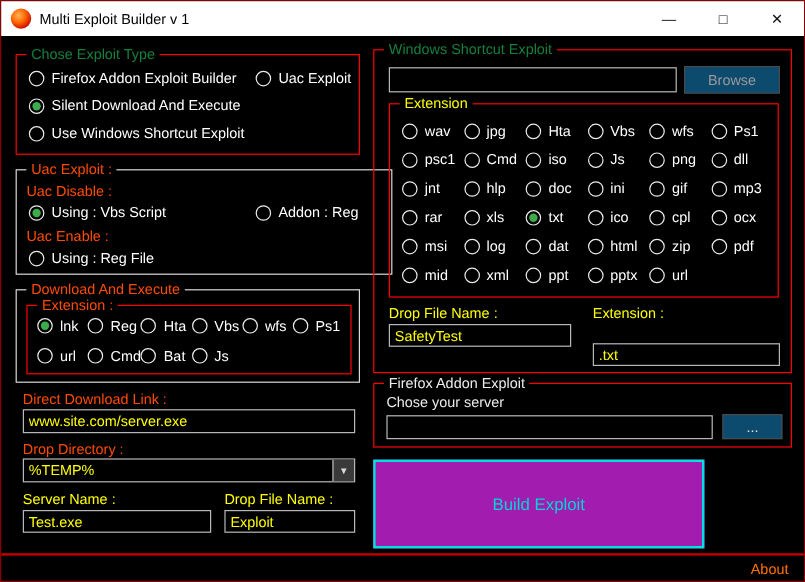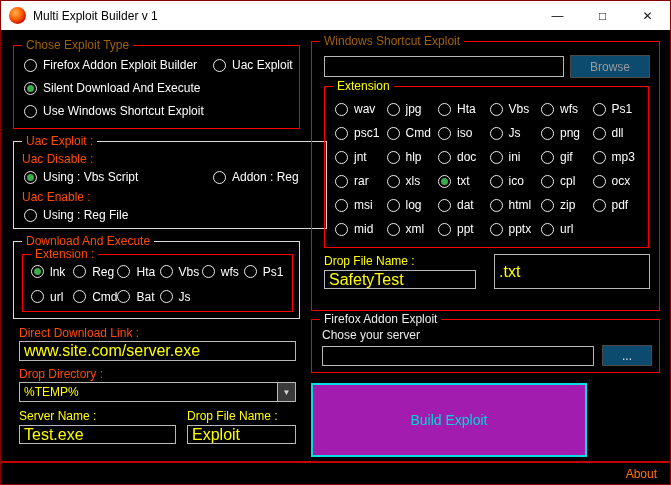--- a/index.html
+++ b/index.html
@@ -16,42 +16,42 @@
   .title { margin-left:7px; color:#000; font-size:12px; }
   .winbtns { margin-left:auto; display:flex; height:100%; }
   .winbtn { width:45px; height:100%; display:flex; align-items:center; justify-content:center;
             color:#111; font-size:12px; cursor:default; }
 
   
   .group { position:absolute; border:1px solid #ff0000; }
   .group.grey { border-color:#d9d9d9; }
   .group-title { position:absolute; top:-8px; left:8px; background:#000; padding:0 4px;
                  font-size:12px; line-height:14px; white-space:nowrap; }
-  .t-red { color:#a16207; }
+  .t-red { color:#15803d; }
   .t-orange { color:#ff4b00; }
   .t-yellow { color:#ffff00; }
   .t-white { color:#ececec; }
 
   .lbl { position:absolute; font-size:12px; white-space:nowrap; }
 
   
   .radio-item { position:absolute; display:flex; align-items:center; gap:6px; color:#fff;
                 white-space:nowrap; cursor:default; }
   .ext-grid .radio-item { position:static; }
   .radio { width:13px; height:13px; border:1px solid #ececec; border-radius:50%;
            background:#000; position:relative; flex:none; }
   .radio.checked::after { content:""; position:absolute; left:2px; top:2px; right:2px; bottom:2px;
                           border-radius:50%; background:#3cab49; }
 
   .ext-grid { position:absolute; display:grid; grid-template-columns:repeat(6,1fr);
               align-items:center; }
 
   
   .tb { position:absolute; background:#000; border:1px solid #b8b8b8; color:#ffff00;
-        font-family:inherit; font-size:16px; padding:1px 4px; outline:none; }
+        font-family:inherit; font-size:12px; padding:1px 4px; outline:none; }
   .combo { position:absolute; border:1px solid #b8b8b8; background:#000; color:#ffff00;
            display:flex; align-items:center; }
   .combo-text { flex:1; padding:0 4px; }
   .combo-btn { width:18px; align-self:stretch; background:#3a3a3a; border-left:1px solid #b8b8b8;
                color:#d8d8d8; display:flex; align-items:center; justify-content:center; font-size:8px; }
 
   .btn { position:absolute; background:#0c4a6e; border:1px solid #4a4a4a; color:#9a9a9a;
          display:flex; align-items:center; justify-content:center; font-size:12px; cursor:default; }
   .btn.dots { color:#e0e0e0; }
 
@@ -327,21 +327,21 @@
           <label class="radio-item">
           <span class="radio"></span>
           <span>url</span>
         </label>
         </div>
     </div>
 
     <span class="lbl t-yellow" style="left:12px; top:212px">Drop File Name :</span>
     <span class="lbl t-yellow" style="left:182px; top:212px">Extension :</span>
     <input class="tb" style="left: 12px; top: 228px; width: 152px; height: 19px;" value="SafetyTest">
-    <input class="tb" style="left: 182px; top: 212px; width: 156px; height: 35px;" value=".txt">
+    <input class="tb" style="left: 182px; top: 244px; width: 156px; height: 19px;" value=".txt">
   </div>
 
   <div class="group" style="left:310px; top:318px; width:349px; height:54px">
     <span class="group-title t-white">Firefox Addon Exploit</span>
     <span class="lbl t-white" style="left:10px; top:8px">Chose your server</span>
     <input class="tb" style="left: 10px; top: 26px; width: 272px; height: 20px;" value="">
     <div class="btn dots" style="left:290px; top:25px; width:50px; height:21px">...</div>
   </div>
 
   <div class="build-btn">Build Exploit</div>

